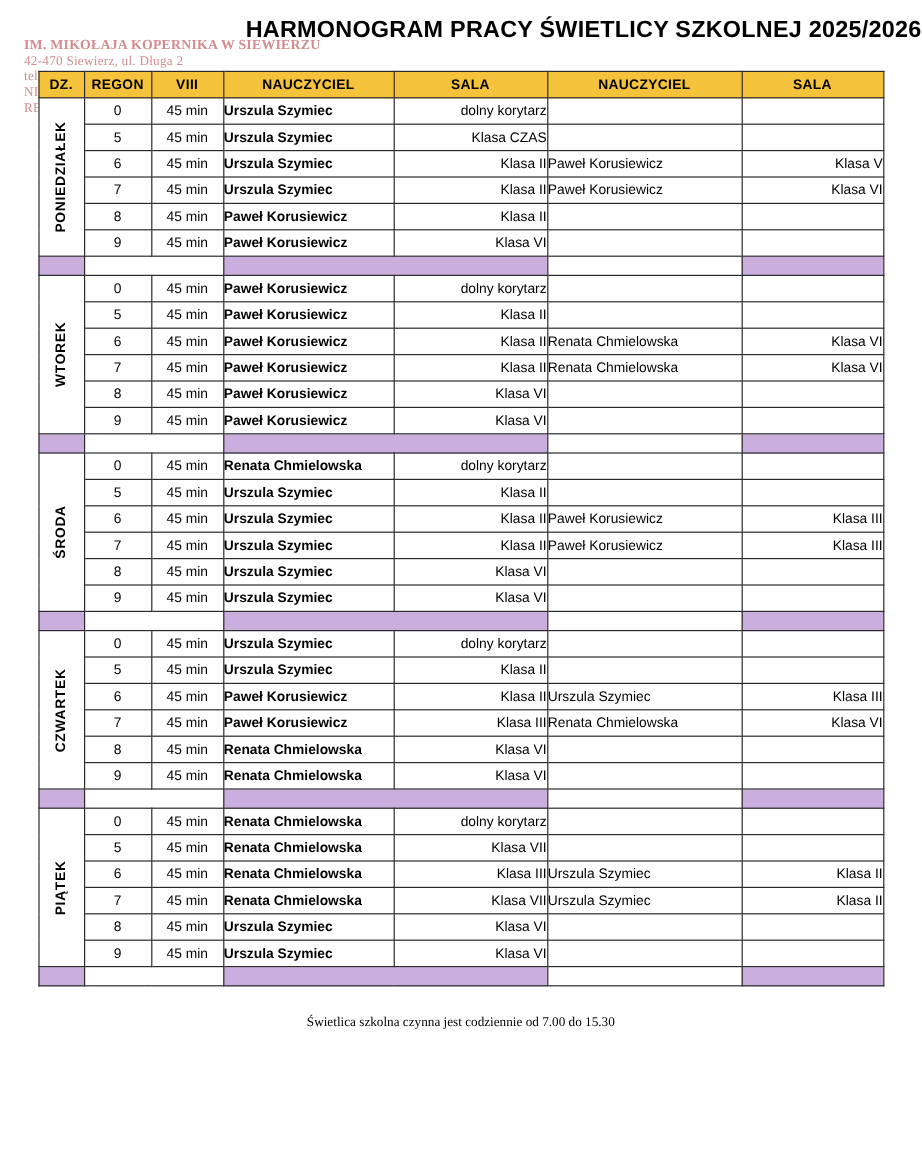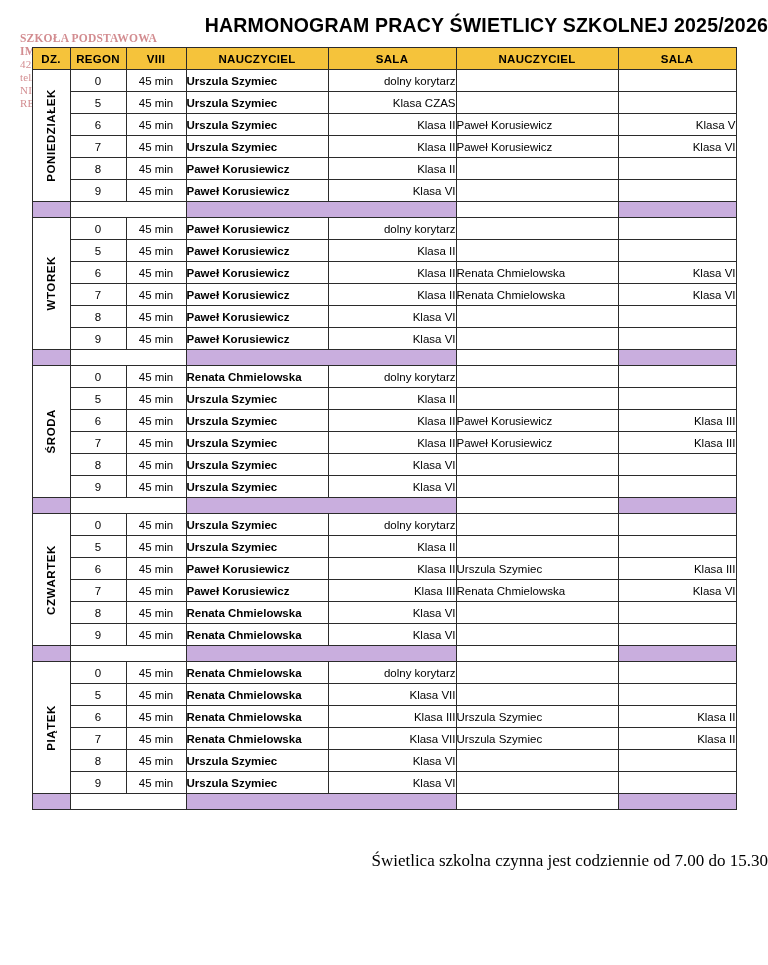--- a/index.html
+++ b/index.html
@@ -55,21 +55,21 @@
     font-size: 19.5px;
     font-weight: bold;
     letter-spacing: 0.2px;
     padding-left: 40px;
   }
 
   table.sched {
     position: relative;
     z-index: 2;
     border-collapse: collapse;
-    margin: 0 auto;
+    margin: 12px auto;
     width: 670px;
     table-layout: fixed;
     background: #fff;
   }
   table.sched td, table.sched th {
     border: 1px solid #2b2b2b;
     font-family: "Liberation Sans", sans-serif;
     font-size: 11.5px;
     padding: 0;
     height: 21px;
@@ -129,33 +129,32 @@
   }
   tr.sep td.white-gap {
     background: #ffffff;
     border-left: 1px solid #2b2b2b;
     border-right: 1px solid #2b2b2b;
   }
 
   .footer {
     position: relative;
     z-index: 2;
-    text-align: right;
+    text-align: center;
     font-family: "Liberation Serif", serif;
-    font-size: 17px;
-    margin-top: 41px;
+    font-size: 11px;
+    margin-top: 24px;
   }
 </style>
 </head>
 <body>
 
 <div class="page">
 
   <div class="stamp">
-    <div class="s1">SZKOŁA PODSTAWOWA</div>
     <div class="s2">IM. MIKOŁAJA KOPERNIKA W SIEWIERZU</div>
     <div class="s3">42-470 Siewierz, ul. Długa 2</div>
     <div class="s4">tel/fax 32 67 41 522</div>
     <div class="s5">NIP 649-19-48-904</div>
     <div class="s6">REGON: 270578817</div>
   </div>
 
   <h1 class="title">HARMONOGRAM PRACY ŚWIETLICY SZKOLNEJ  2025/2026</h1>
 
   <table class="sched">

